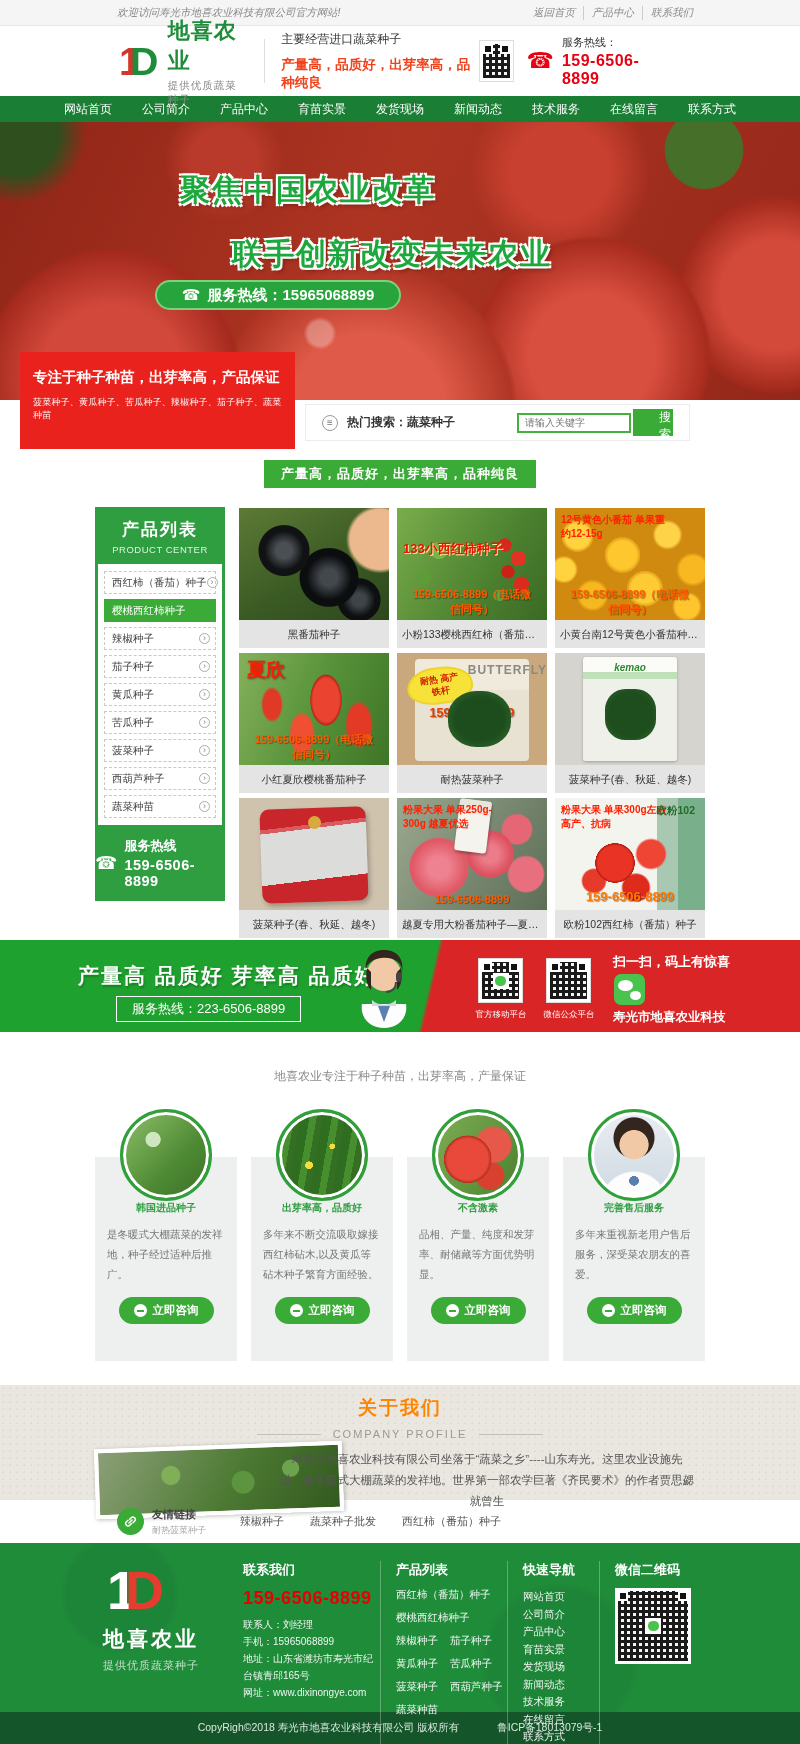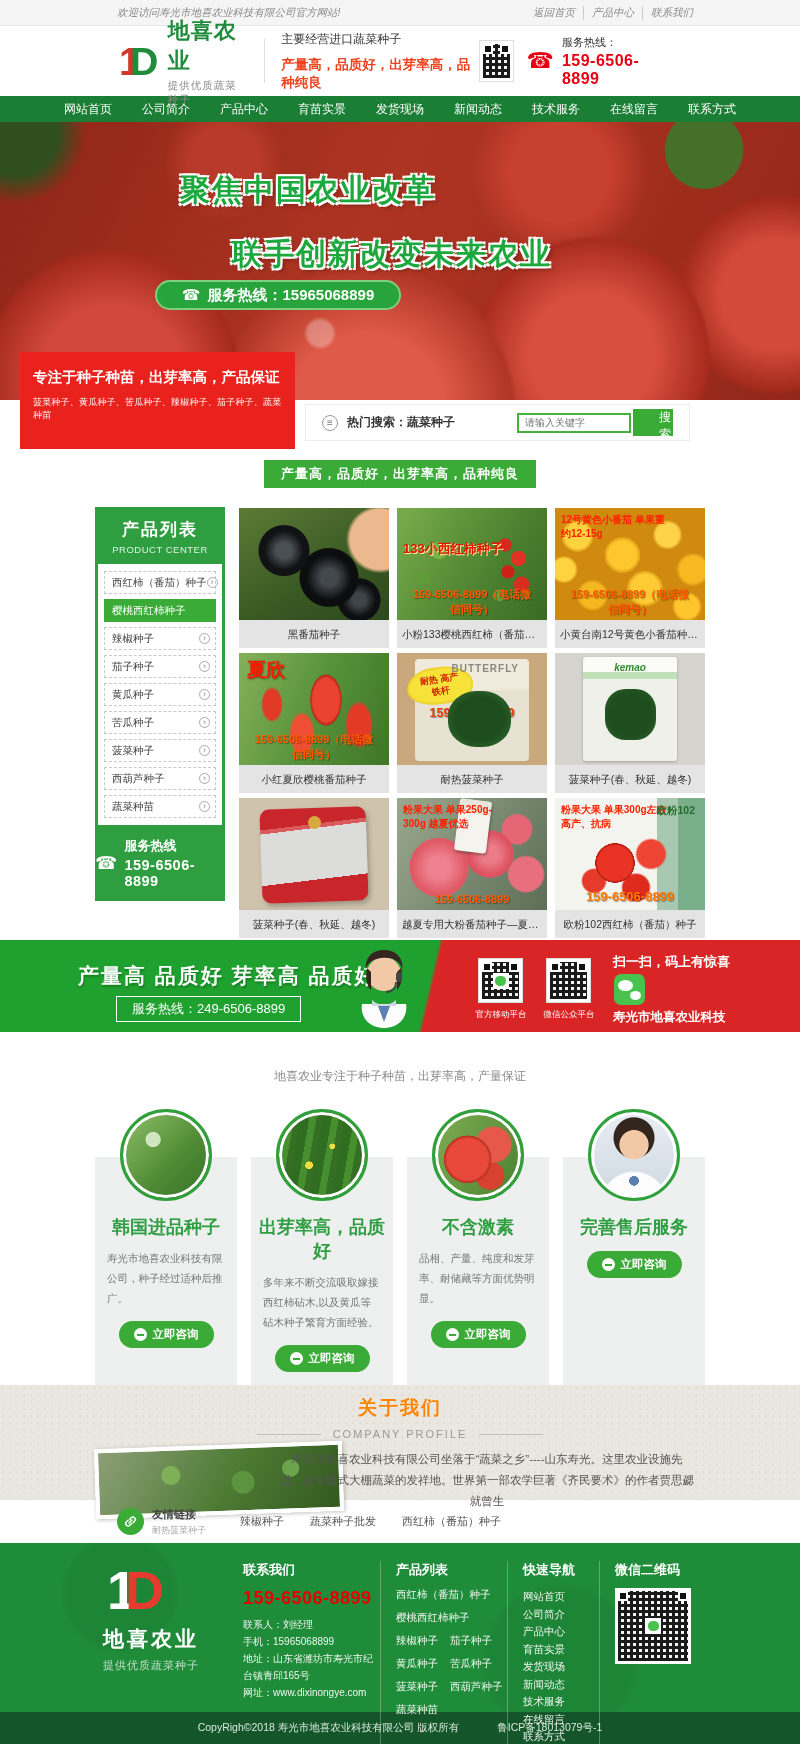--- a/index.html
+++ b/index.html
@@ -121,21 +121,21 @@
   .ov-big { position:absolute; top:4px; left:8px; color:#ff1a00; font-weight:bold; font-size:19px;
     text-shadow:1px 1px 2px rgba(60,0,0,.5); }
   .ov-phone { position:absolute; bottom:4px; left:0; right:0; padding:0 14px; text-align:center; color:#ff5a00;
     font-weight:bold; font-size:11px; line-height:1.3; text-shadow:1px 1px 1px rgba(0,0,0,.35); }
   .ov-phone.mid { bottom:auto; top:46%; color:#e83c00; font-size:12.5px; }
   .ov-phone.big { font-size:13px; color:#ff7800; }
   .star-chip { position:absolute; top:16px; left:12px; background:#f7e23a; color:#d02000; font-size:9px;
     font-weight:bold; padding:5px 7px; border-radius:45% 55% 50% 50%/60% 55% 45% 50%; transform:rotate(-8deg);
     box-shadow:0 0 0 2px #efd22a; line-height:1.3; width:62px; text-align:center; }
   .pack-label { position:absolute; font-weight:bold; }
-  .pl-5 { top:10px; right:28px; color:#8a8a82; font-size:10px; letter-spacing:1px; }
+  .pl-5 { top:10px; right:0; color:#8a8a82; font-size:12px; letter-spacing:1px; }
   .pl-6 { top:9px; left:0; right:0; text-align:center; color:#2e8b2e; font-size:10px; font-style:italic; }
   .pl-9 { top:6px; right:10px; color:#226b2a; font-size:10.5px; }
 
   .img-1 { background:
     radial-gradient(circle 26px at 30% 38%, #4a4f54 0 30%, #101214 75% 96%, transparent 100%),
     radial-gradient(circle 30px at 60% 62%, #43484d 0 28%, #0b0d0f 75% 96%, transparent 100%),
     radial-gradient(circle 22px at 80% 82%, #3f4449 0 30%, #0d0f11 75% 96%, transparent 100%),
     radial-gradient(circle 34px at 94% 28%, #ecb98f 0 88%, transparent 100%),
     linear-gradient(150deg,#5d7a35 0%,#3b5b24 55%,#2c481d 100%); }
   .img-2 { background:
@@ -231,21 +231,21 @@
     radial-gradient(circle 24px at 38% 55%, #e8493a 0 85%, #b5301f 98%, transparent 100%),
     radial-gradient(circle 19px at 68% 38%, #e5584a 0 90%, transparent 100%),
     radial-gradient(circle 15px at 64% 74%, #d8402f 0 90%, transparent 100%),
     linear-gradient(120deg,#7fae54,#49802e); }
   .c-girl { background:
     radial-gradient(circle 5px at 50% 80%, #5b7fb0 0 95%, transparent 100%),
     radial-gradient(circle 15px at 50% 38%, #f2c9a6 0 95%, transparent 100%),
     radial-gradient(circle 21px at 50% 30%, #33261f 0 95%, transparent 100%),
     radial-gradient(circle 34px at 50% 108%, #fdfdfd 0 95%, transparent 100%),
     linear-gradient(#e8edf2,#cfd9e2); }
-  .adv-card h3 { margin-top:14px; font-size:18px; color:#2f9e41; }
+  .adv-card h3 { font-size:10px; color:#2f9e41; }
   .adv-desc { margin:10px 12px 0; font-size:10.5px; color:#777; line-height:1.9; text-align:left; }
   .adv-btn { display:inline-flex; align-items:center; margin-top:12px; background:#3aab36; color:#fff;
     border:none; border-radius:15px; padding:6px 15px; font-size:11.5px; font-weight:bold; cursor:pointer; }
   .adv-btn .dot { width:13px; height:13px; background:#fff; border-radius:50%; margin-right:6px; position:relative; }
   .adv-btn .dot::after { content:""; position:absolute; left:3px; top:6px; width:7px; height:2px; background:#3aab36; }
 
   
   .about { height:115px; background:#eae7e1; position:relative;
     background-image:radial-gradient(#dedbd4 1px,transparent 1px); background-size:7px 7px; }
   .about-title { text-align:center; padding-top:10px; font-size:19px; font-weight:bold; color:#ff8400; letter-spacing:2px; }
@@ -497,21 +497,21 @@
             <span class="ov-phone big">159-6506-8899</span>
           </div>
           <div class="p-name">欧粉102西红柿（番茄）种子</div>
         </div>
       </div>
     </div>
   </div>
 
   <div class="midbanner">
     <div class="mb-headline">产量高 品质好 芽率高 品质好</div>
-    <div class="mb-hotline">服务热线：249-6506-8899</div>
+    <div class="mb-hotline">服务热线：223-6506-8899</div>
     <svg class="mb-person" width="92" height="88" viewBox="0 0 92 88">
       <path d="M46 84 C30 84 22 72 24 60 L68 60 C70 72 62 84 46 84Z" fill="#fdfdfd"></path>
       <path d="M40 62 L52 62 L46 78 Z" fill="#5b7fb0"></path>
       <circle cx="46" cy="30" r="17" fill="#f2c9a6"></circle>
       <path d="M28 28 C26 10 66 8 64 28 C66 16 60 6 46 6 C32 6 26 16 28 28Z" fill="#33261f"></path>
       <path d="M29 24 C27 34 29 42 33 46 L33 28 Z" fill="#33261f"></path>
       <path d="M63 24 C65 34 63 42 59 46 L59 28 Z" fill="#33261f"></path>
       <rect x="58" y="28" width="6" height="10" rx="3" fill="#444"></rect>
       <path d="M58 38 C58 46 52 48 48 48" stroke="#444" stroke-width="2" fill="none"></path>
       <path d="M34 56 C40 62 52 62 58 56 L58 62 L34 62 Z" fill="#cfd9e2"></path>
@@ -529,21 +529,21 @@
     <div class="wechat"></div>
     <div class="mb-company">寿光市地喜农业科技</div>
   </div>
 
   <div class="adv">
     <div class="adv-sub">地喜农业专注于种子种苗，出芽率高，产量保证</div>
     <div class="wrap adv-cards">
       <div class="adv-card">
         <div class="adv-circle c-leaf"></div>
         <h3>韩国进品种子</h3>
-        <div class="adv-desc">寿光市地喜农业科技有限公司，种子经过适种后推广。</div>
+        <div class="adv-desc">是冬暖式大棚蔬菜的发祥地，种子经过适种后推广。</div>
         <button class="adv-btn">
             <span class="dot"></span>
             <span>立即咨询</span>
           </button>
       </div>
       <div class="adv-card">
         <div class="adv-circle c-cuc"></div>
         <h3>出芽率高，品质好</h3>
         <div class="adv-desc">多年来不断交流吸取嫁接西红柿砧木,以及黄瓜等砧木种子繁育方面经验。</div>
         <button class="adv-btn">
@@ -556,20 +556,21 @@
         <h3>不含激素</h3>
         <div class="adv-desc">品相、产量、纯度和发芽率、耐储藏等方面优势明显。</div>
         <button class="adv-btn">
             <span class="dot"></span>
             <span>立即咨询</span>
           </button>
       </div>
       <div class="adv-card">
         <div class="adv-circle c-girl"></div>
         <h3>完善售后服务</h3>
+        <div class="adv-desc">多年来重视新老用户售后服务，深受菜农朋友的喜爱。</div>
         <button class="adv-btn">
             <span class="dot"></span>
             <span>立即咨询</span>
           </button>
       </div>
     </div>
   </div>
 
   <div class="about">
     <div class="about-title">关于我们</div>

